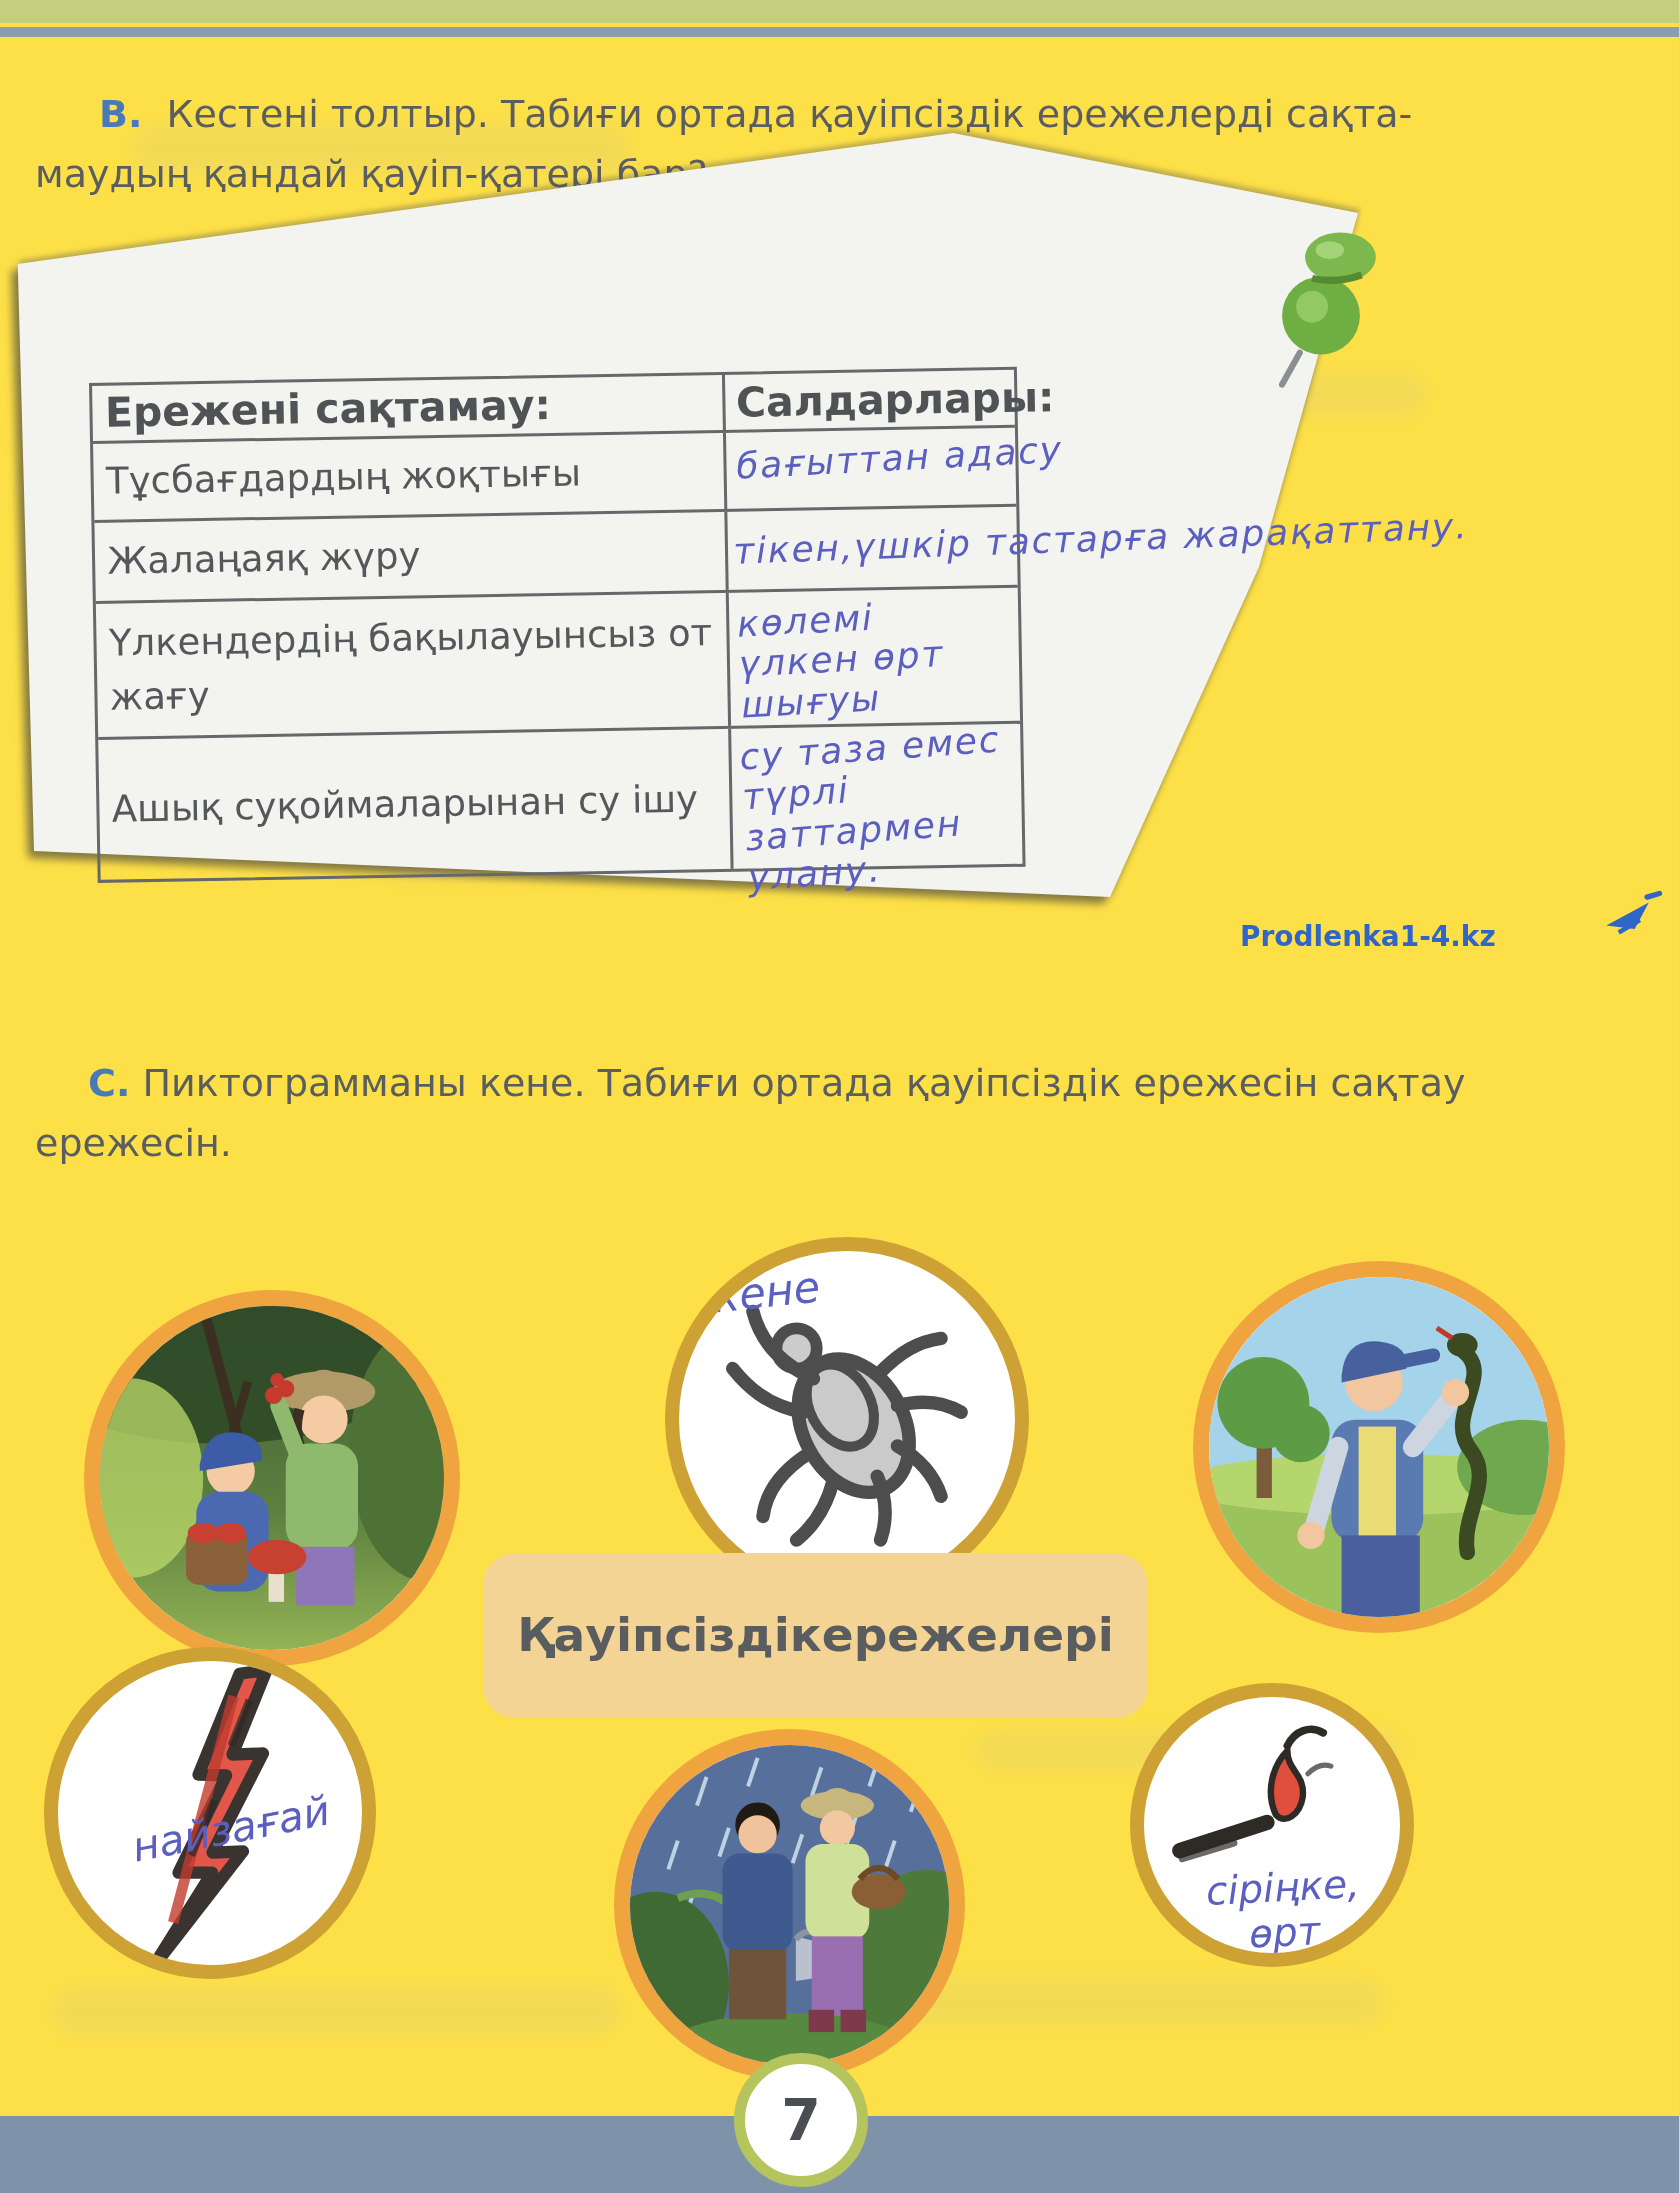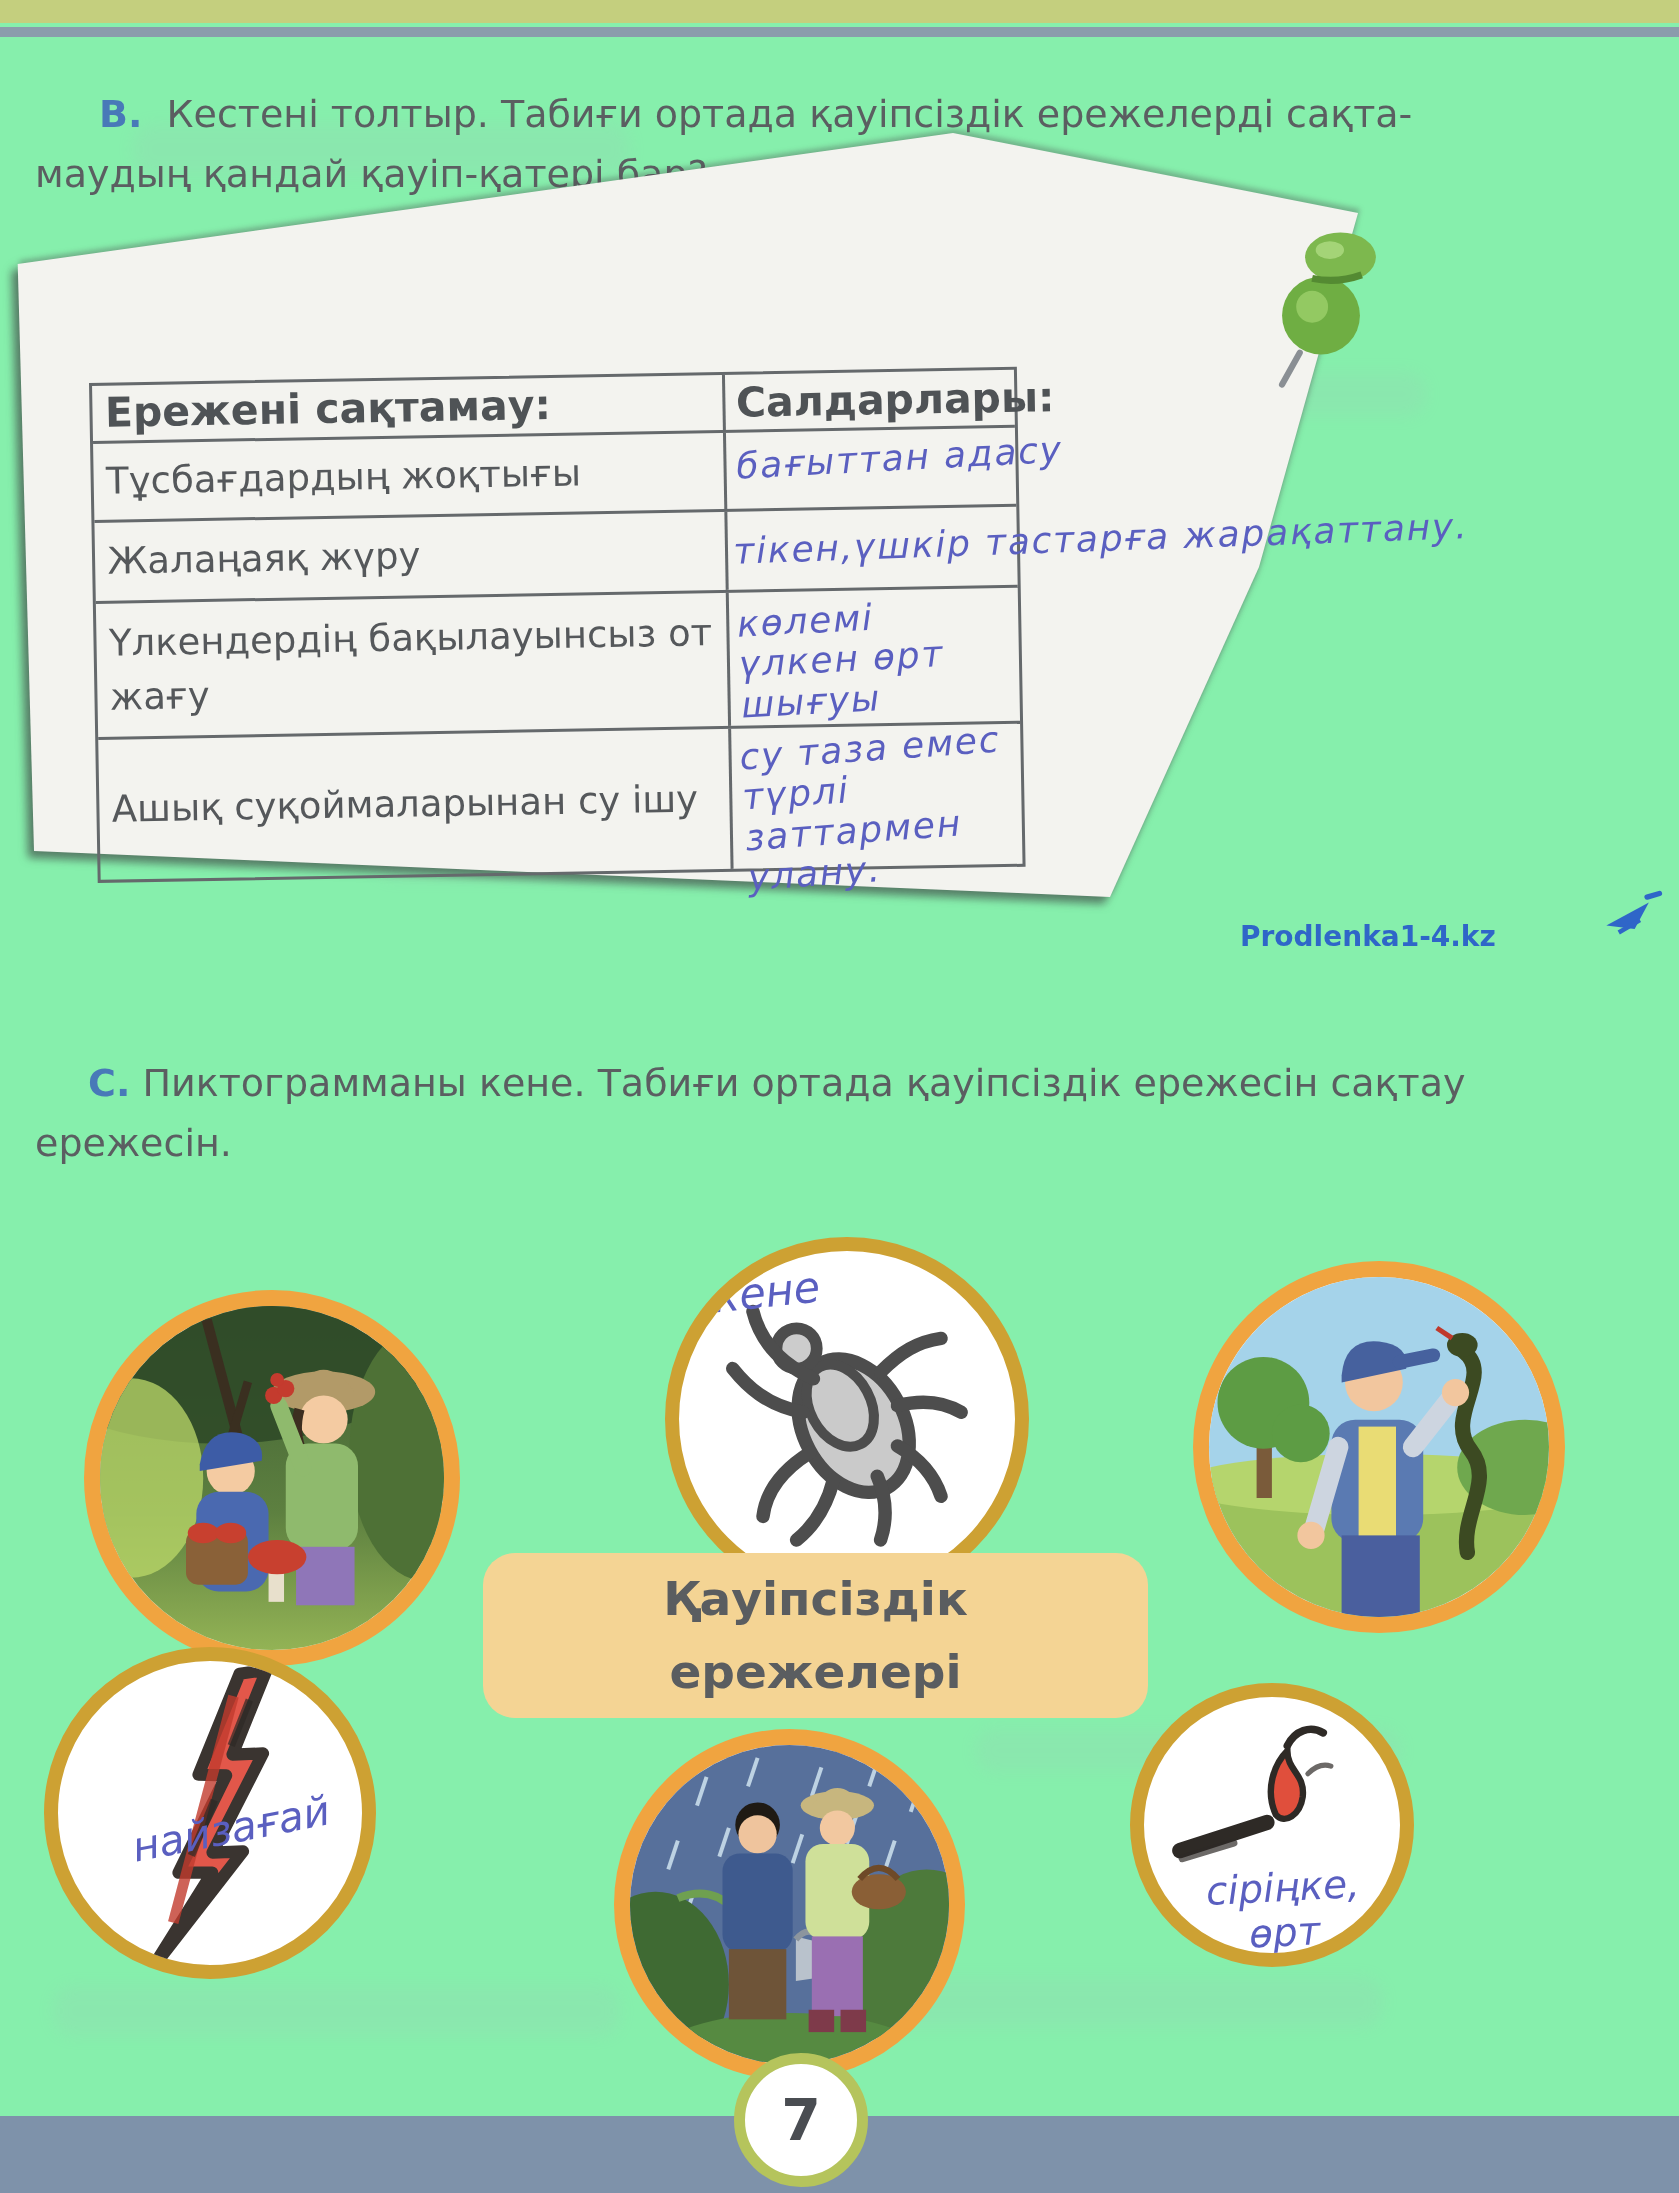--- a/index.html
+++ b/index.html
@@ -1,18 +1,18 @@
 <!DOCTYPE html>
 <html style="font-size:14px"><head>
 <meta charset="utf-8">
 <style>
   html,body{margin:0;padding:0;background:#ffffff;}
   #page{
     position:relative;width:1679px;height:2194px;overflow:hidden;
-    background:#86efac;
+    background:#fde047;
     font-family:"DejaVu Sans","Liberation Sans",sans-serif;
     color:#5b5e61;
   }
   
   .top-green-bar{position:absolute;left:0;top:0;width:100%;height:23px;background:#c4cf7e;}
   .top-slate-line{position:absolute;left:0;top:26.6px;width:100%;height:10.6px;background:#8b9cac;}
   .bottom-bar{position:absolute;left:0;top:2116px;width:100%;height:78px;background:#7e92aa;}
   .page-badge{
     position:absolute;left:734px;top:2053px;width:112px;height:112px;background:#ffffff;
     border:11.5px solid #b5c45c;border-radius:50%;display:flex;align-items:center;justify-content:center;
@@ -61,21 +61,21 @@
   
   .circ{position:absolute;border-radius:50%;background:#ffffff;overflow:hidden;box-sizing:border-box;}
   .ring-orange{border:16px solid #f0a440;}
   .ring-mustard{border:14px solid #cda133;}
   .circ svg{position:absolute;left:0;top:0;width:100%;height:100%;}
   .caption{
     position:absolute;font-style:italic;color:#5a5fc0;font-weight:500;
   }
   .center-box{
     position:absolute;left:483px;top:1553px;width:665px;height:165px;background:#f4d494;
-    border-radius:32px;display:flex;flex-direction:column;align-items:center;justify-content:center;
+    border-radius:32px;display:flex;flex-direction:row;align-items:center;justify-content:center;
     font-size:47px;font-weight:bold;color:#5a5d60;line-height:1.55;
   }
   .pin{position:absolute;left:1266px;top:220px;}
 </style>
 </head>
 <body>
 
 <div id="page">
 
   <div class="top-green-bar"></div>

